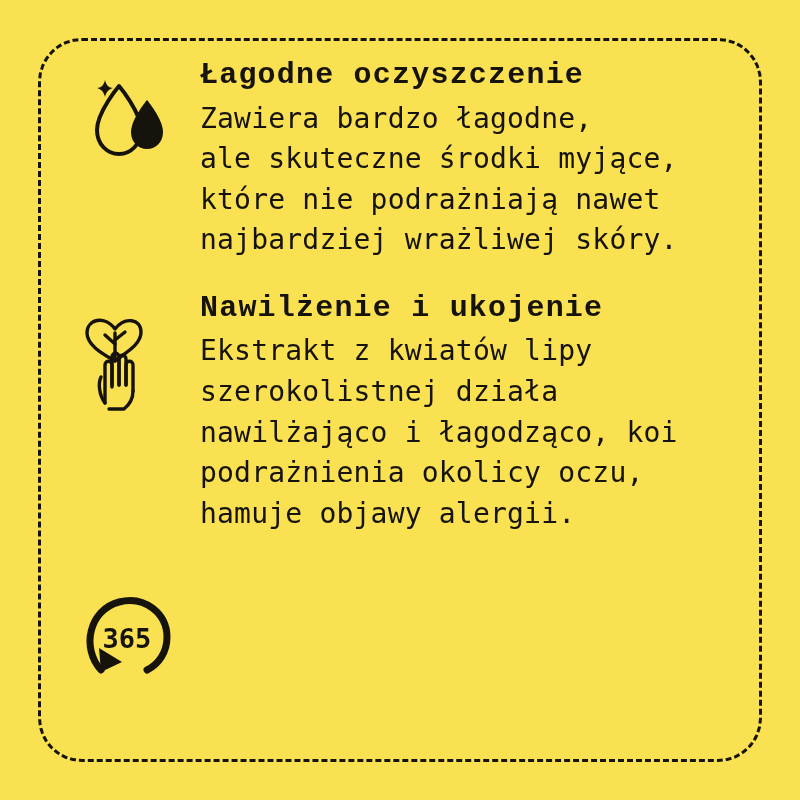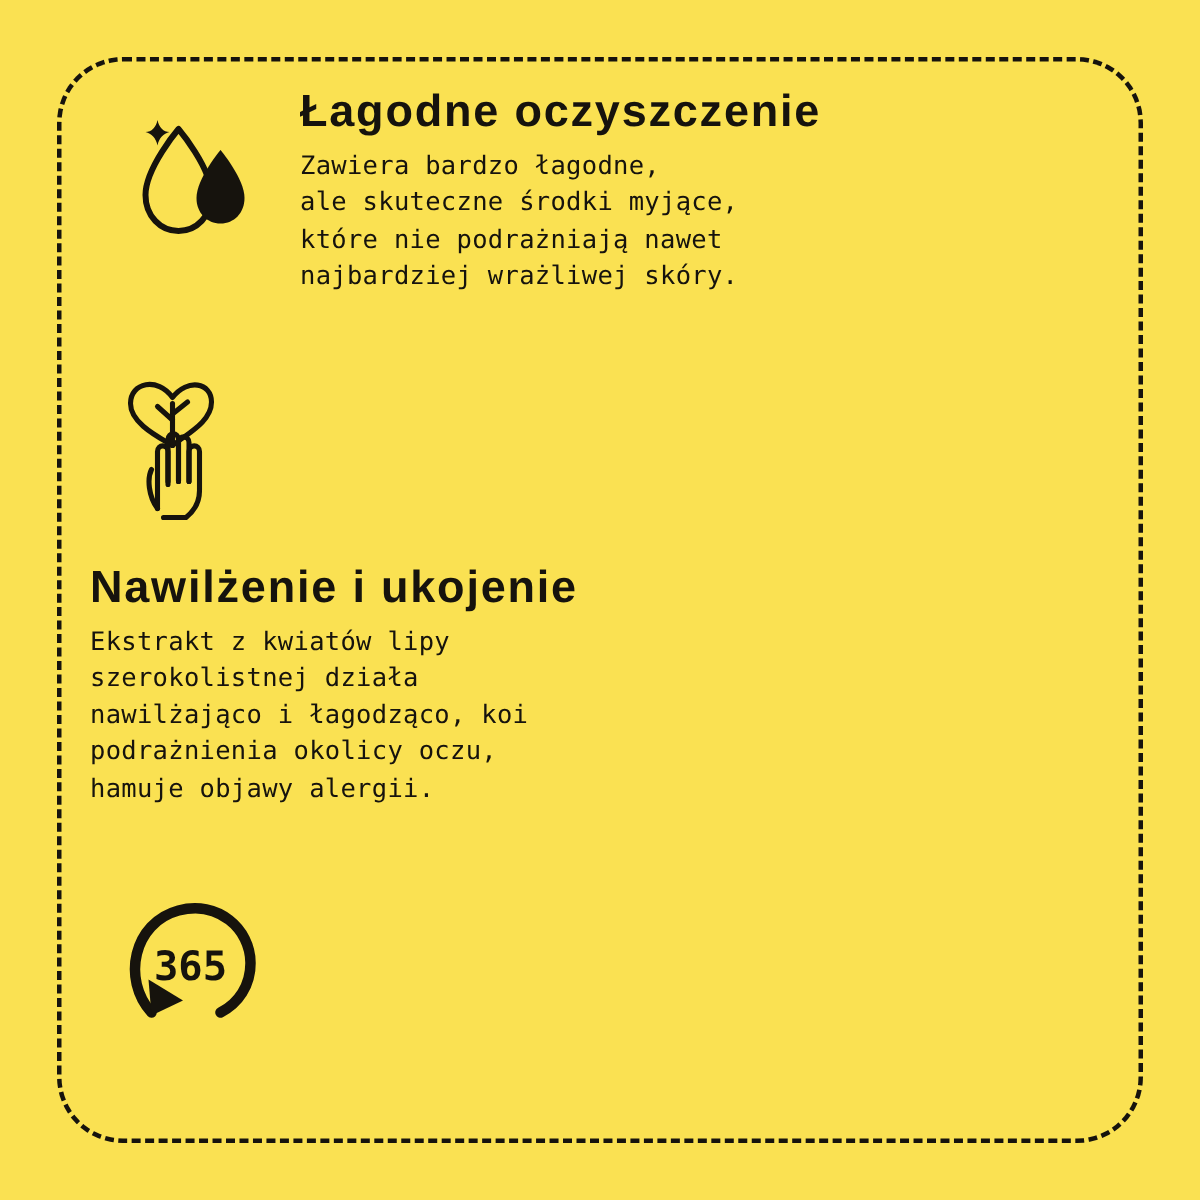--- a/index.html
+++ b/index.html
@@ -52,40 +52,40 @@
     display: flex;
     justify-content: center;
     padding-top: 14px;
     font-weight: bold;
   }
   .text-col {
     flex: 1 1 auto;
     padding-top: 0;
   }
   .f-title {
-    font-family: Liberation Sans, sans-serif;
+    font-family: Liberation Mono, monospace;
     font-weight: bold;
     font-size: 30px;
     letter-spacing: 1.2px;
     color: #16130d;
     margin: 0 0 6px 0;
     line-height: 1.15;
     white-space: nowrap;
   }
   .f-body {
     font-family: "DejaVu Sans Mono", monospace;
-    font-size: 17px;
+    font-size: 28px;
     line-height: 1.45;
     color: #16130d;
     margin: 0;
     white-space: pre-line;
     letter-spacing: 0.2px;
   }
   .feature-1 .icon-col { padding-top: 6px; }
-  .feature-2 { margin-top: 42px; flex-direction: column; }
+  .feature-2 { margin-top: 42px; }
   .feature-2 .icon-col { padding-top: 8px; }
   .feature-3 { margin-top: 40px; }
   .feature-3 .icon-col { padding-top: 18px; }
   svg { display: block; }
   .num-365 {
     font-family: "DejaVu Sans Mono", monospace;
     font-size: 27px;
     fill: #16130d;
     letter-spacing: 0px;
   }

